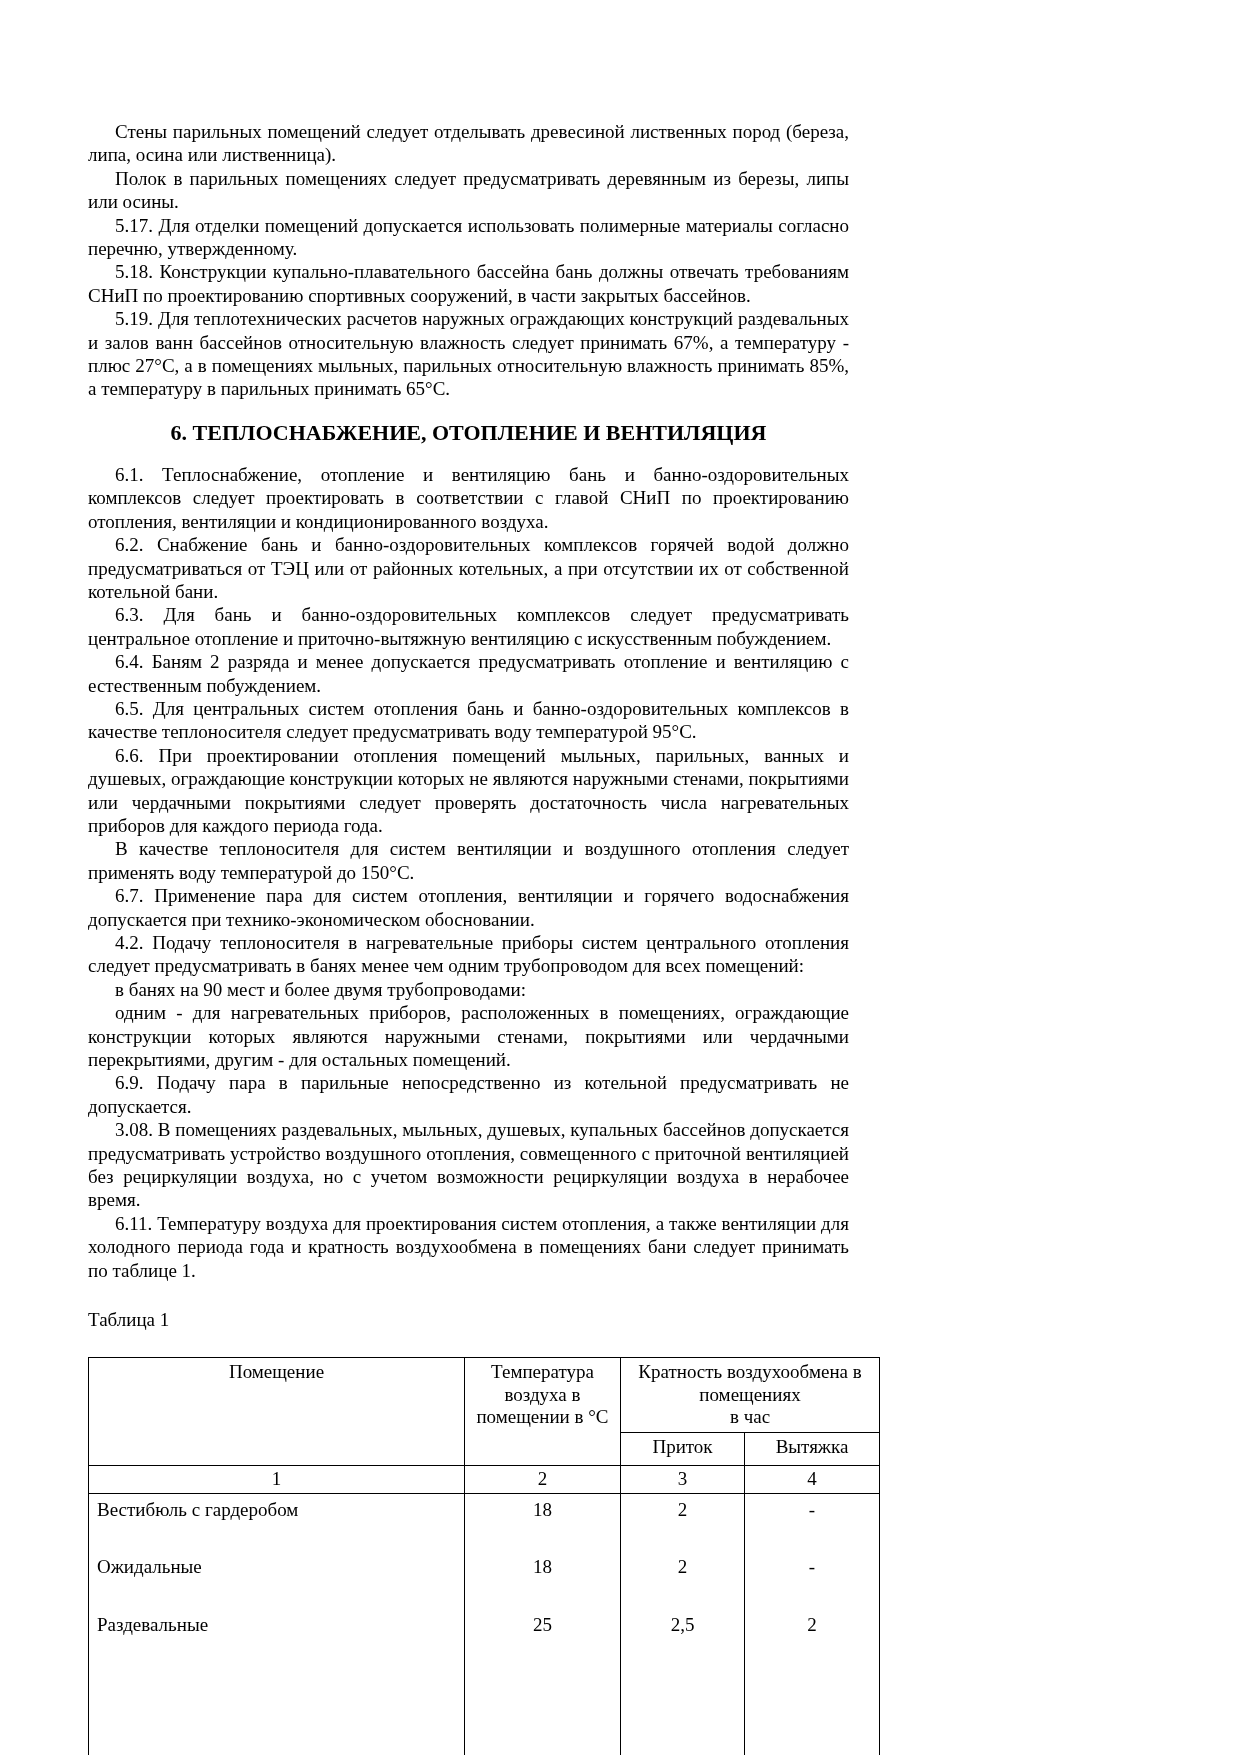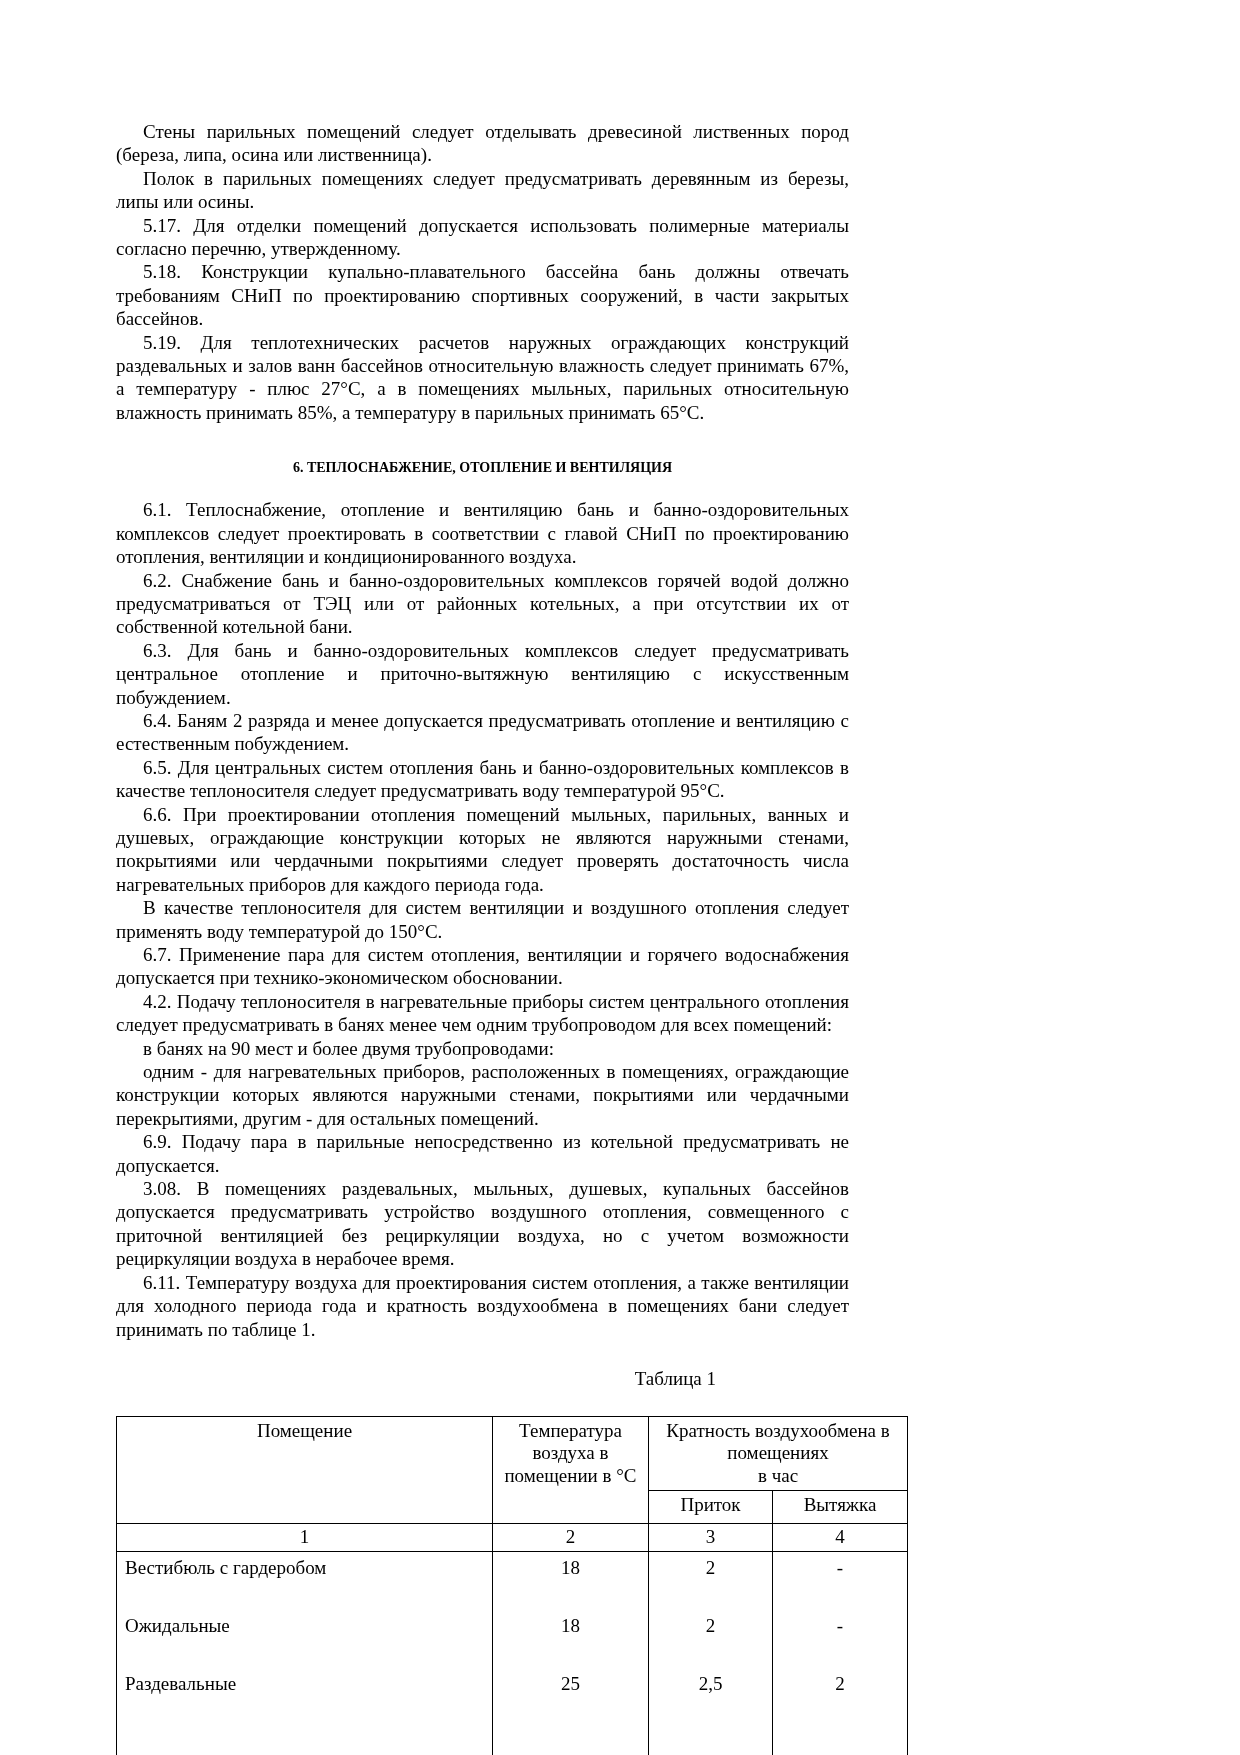--- a/index.html
+++ b/index.html
@@ -8,39 +8,38 @@
     width: 1240px;
     height: 1755px;
     overflow: hidden;
     background: #ffffff;
     color: #000000;
     font-family: "Liberation Serif", "DejaVu Serif", serif;
   }
   .page {
     width: 1012px;
     height: 1755px;
-    padding: 120px 163px 0 116px;
+    padding: 120px 163px 0 88px;
   }
   .para {
     font-size: 19px;
     line-height: 23.4px;
     text-align: justify;
     text-indent: 27px;
   }
   .heading {
-    font-size: 14px;
+    font-size: 22px;
     line-height: 24px;
     font-weight: 700;
     text-align: center;
-    margin: 32px 0 18px 0;
+    margin: 20px 0 18px 0;
   }
   .table-caption {
     font-size: 19px;
     line-height: 23px;
-    text-align: right;
     margin: 26px 133px 26px 0;
   }
   table.doc-table {
     border-collapse: collapse;
     table-layout: fixed;
     width: 791px;
   }
   col.c1 { width: 376px; }
   col.c2 { width: 156px; }
   col.c3 { width: 124px; }

